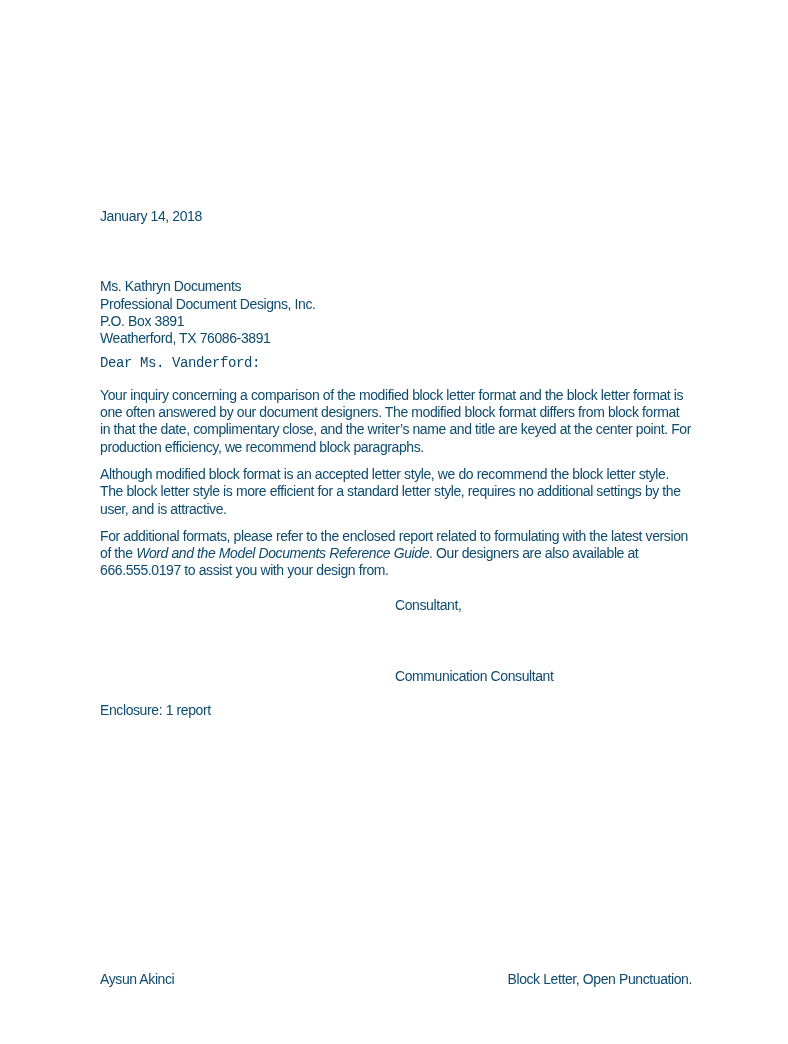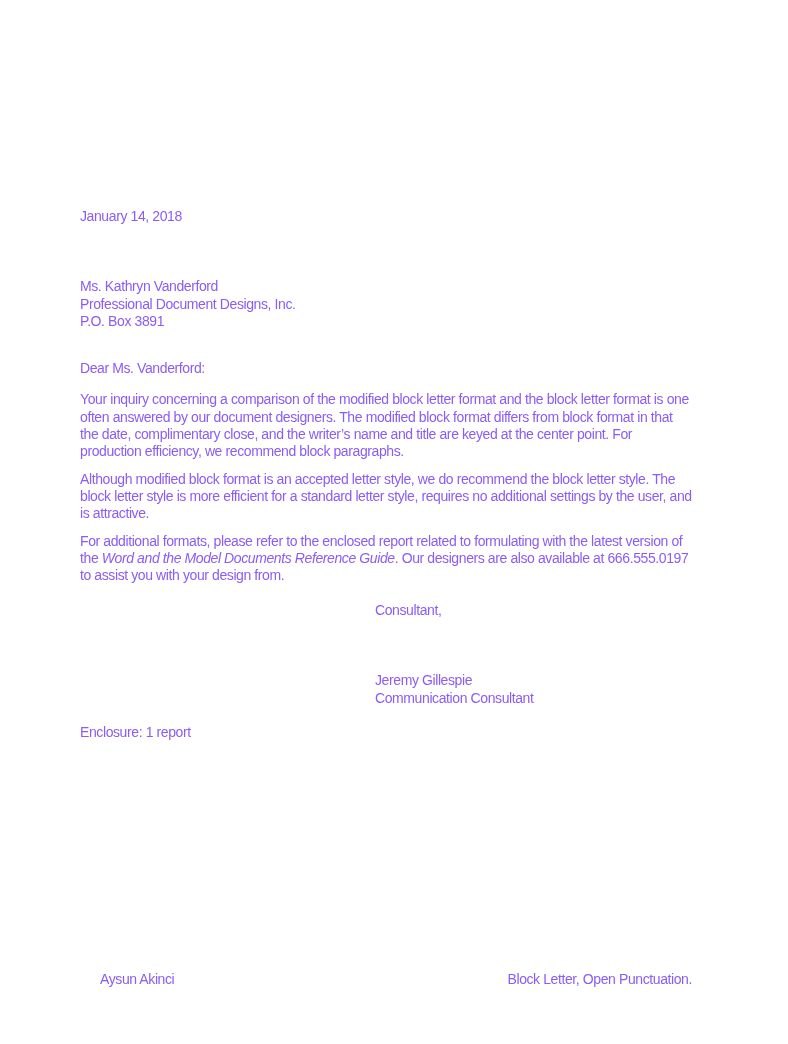--- a/index.html
+++ b/index.html
@@ -6,42 +6,43 @@
     margin: 0;
     padding: 0;
     background: #ffffff;
   }
   .page {
     position: relative;
     width: 788px;
     height: 1044px;
     background: #ffffff;
     box-sizing: border-box;
-    padding: 208px 96px 0 80px;
+    padding: 208px 96px 0 100px;
     font-family: "Liberation Sans", "DejaVu Sans", sans-serif;
     font-size: 14px;
     line-height: 17.3px;
     letter-spacing: -0.4px;
-    color: #8b5cf6;
+    color: #0c4a6e;
     overflow: hidden;
   }
   .centerpoint {
     margin-left: 295px; 
   }
   .date-line {
     margin: 0;
   }
   .inside-address {
     margin-top: 53px;
   }
   .addr-line, .sig-line {
     margin: 0;
   }
   .salutation {
-    margin-top: 30px;
+    margin-top: 8px;
+    font-family: Liberation Mono, monospace;
   }
   .body-paragraph {
     margin: 10px 0 0 0;
   }
   .closing {
     margin-top: 17.5px;
   }
   .signature-block {
     margin-top: 53px;
   }
@@ -65,37 +66,37 @@
   }
 </style>
 </head>
 <body>
 
 <div class="page">
 
   <p class="date-line centerpoint">January 14, 2018</p>
 
   <div class="inside-address">
-    <p class="addr-line">Ms. Kathryn Vanderford</p>
+    <p class="addr-line">Ms. Kathryn Documents</p>
     <p class="addr-line">Professional Document Designs, Inc.</p>
     <p class="addr-line">P.O. Box 3891</p>
+    <p class="addr-line">Weatherford, TX 76086-3891</p>
   </div>
 
   <p class="salutation">Dear Ms. Vanderford:</p>
 
   <p class="body-paragraph">Your inquiry concerning a comparison of the modified block letter format and the block letter format is one often answered by our document designers. The modified block format differs from block format in that the date, complimentary close, and the writer’s name and title are keyed at the center point. For production efficiency, we recommend block paragraphs.</p>
 
   <p class="body-paragraph">Although modified block format is an accepted letter style, we do recommend the block letter style. The block letter style is more efficient for a standard letter style, requires no additional settings by the user, and is attractive.</p>
 
   <p class="body-paragraph"><span>For additional formats, please refer to the enclosed report related to formulating with the latest version of the </span><span class="italic">Word and the Model Documents Reference Guide</span><span>. Our designers are also available at 666.555.0197 to assist you with your design from.</span></p>
 
   <p class="closing centerpoint">Consultant,</p>
 
   <div class="signature-block centerpoint">
-    <p class="sig-line">Jeremy Gillespie</p>
     <p class="sig-line">Communication Consultant</p>
   </div>
 
 
   <p class="enclosure">Enclosure: 1 report</p>
 
   <div class="page-footer">
     <span>Aysun Akinci</span>
     <span>Block Letter, Open Punctuation.</span>
   </div>

